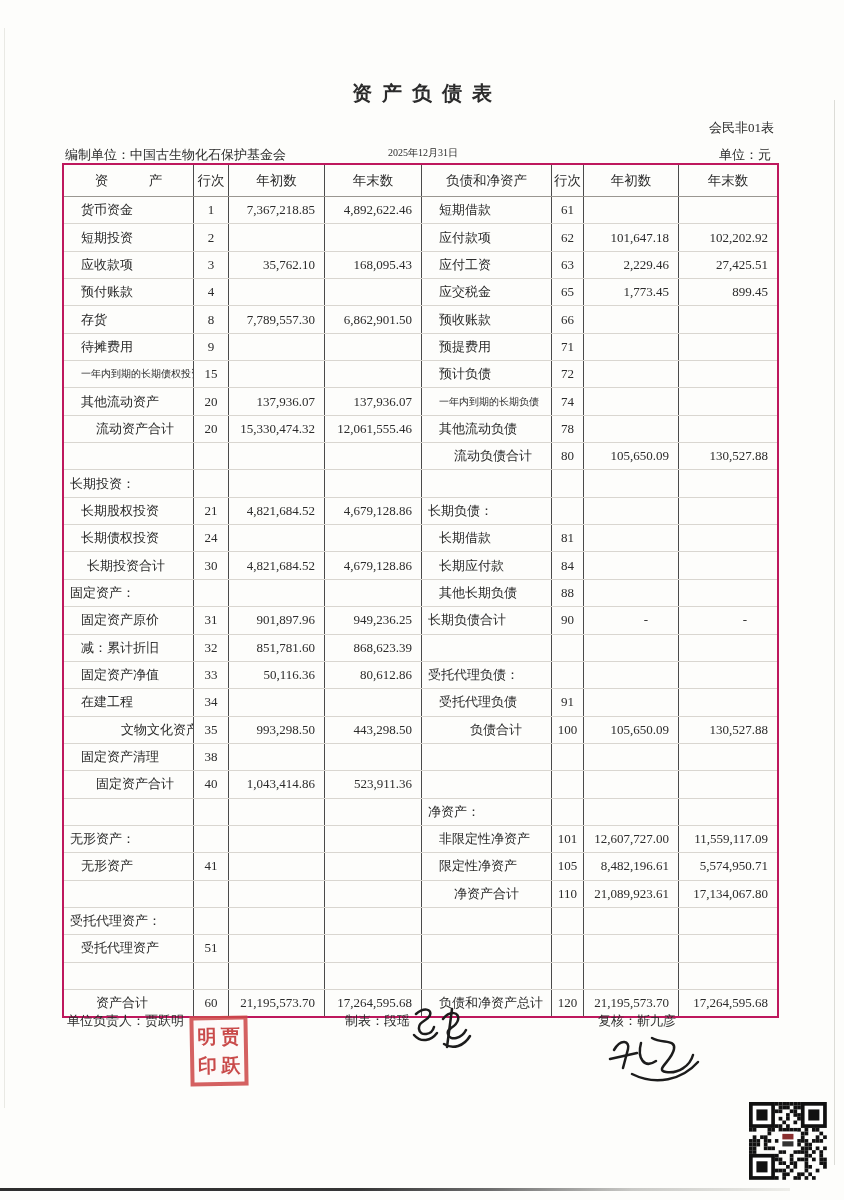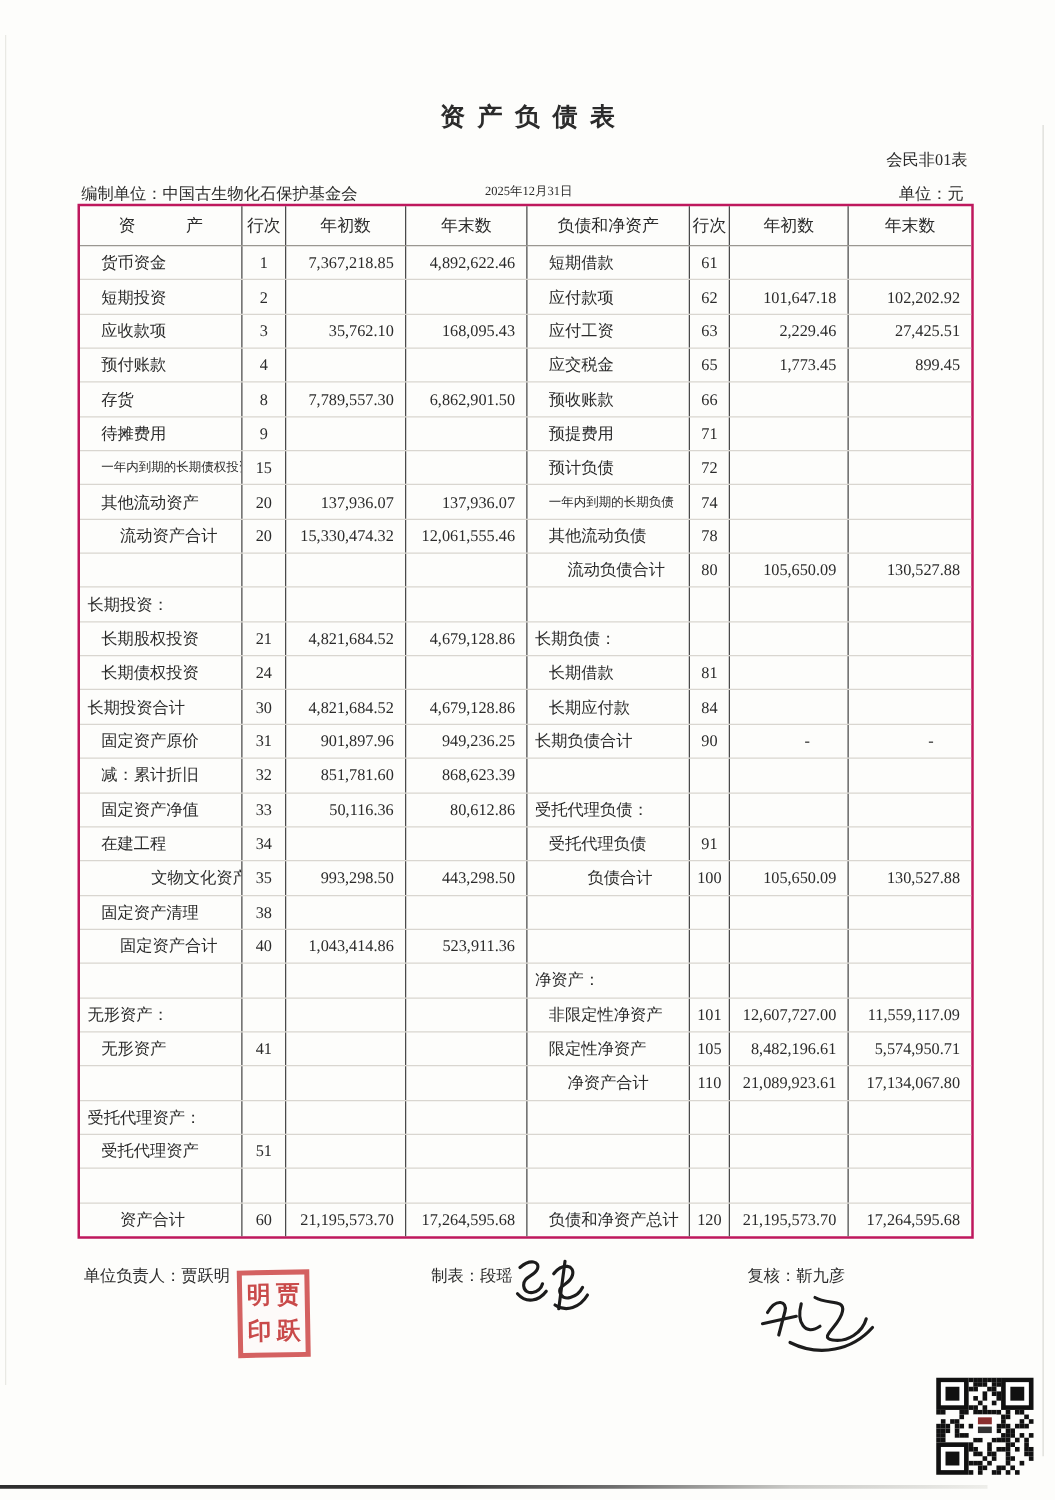--- a/index.html
+++ b/index.html
@@ -200,26 +200,36 @@
           <div class="cell lab" style="padding-left: 17px;">长期债权投资</div>
           <div class="cell line">24</div>
           <div class="cell num"></div>
           <div class="cell num"></div>
           <div class="cell lab" style="padding-left: 17px;">长期借款</div>
           <div class="cell line">81</div>
           <div class="cell num"></div>
           <div class="cell num"></div>
         </div>
         <div class="trow">
-          <div class="cell lab" style="padding-left: 6px;">长期投资合计</div>
+          <div class="cell lab" style="padding-left: 6px; margin-left: 17px;">长期投资合计</div>
           <div class="cell line">30</div>
           <div class="cell num">4,821,684.52</div>
           <div class="cell num">4,679,128.86</div>
           <div class="cell lab" style="padding-left: 17px;">长期应付款</div>
           <div class="cell line">84</div>
+          <div class="cell num"></div>
+          <div class="cell num"></div>
+        </div>
+        <div class="trow">
+          <div class="cell lab" style="padding-left: 6px;">固定资产：</div>
+          <div class="cell line"></div>
+          <div class="cell num"></div>
+          <div class="cell num"></div>
+          <div class="cell lab" style="padding-left: 17px;">其他长期负债</div>
+          <div class="cell line">88</div>
           <div class="cell num"></div>
           <div class="cell num"></div>
         </div>
         <div class="trow">
           <div class="cell lab" style="padding-left: 17px;">固定资产原价</div>
           <div class="cell line">31</div>
           <div class="cell num">901,897.96</div>
           <div class="cell num">949,236.25</div>
           <div class="cell lab" style="padding-left: 6px;">长期负债合计</div>
           <div class="cell line">90</div>

